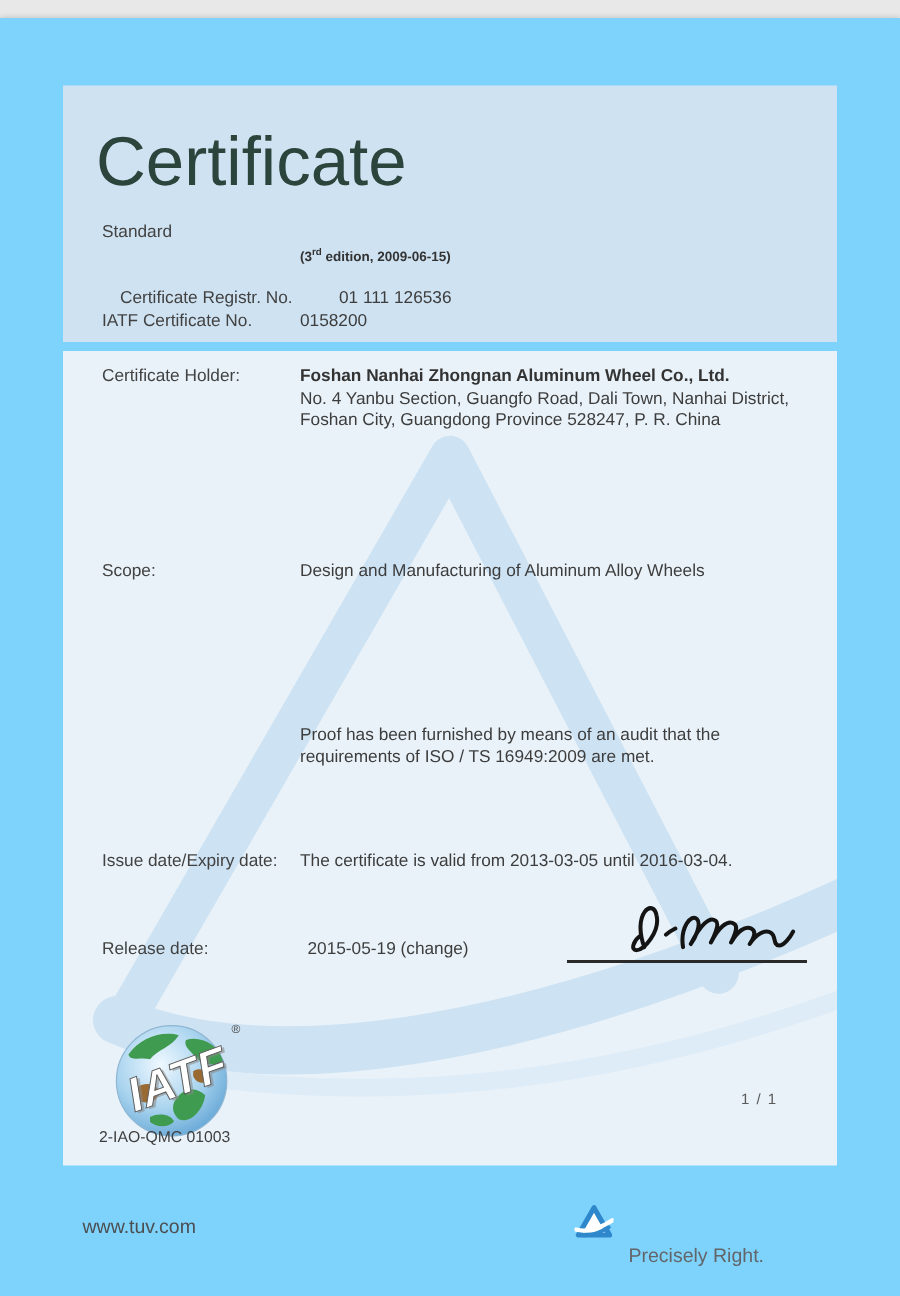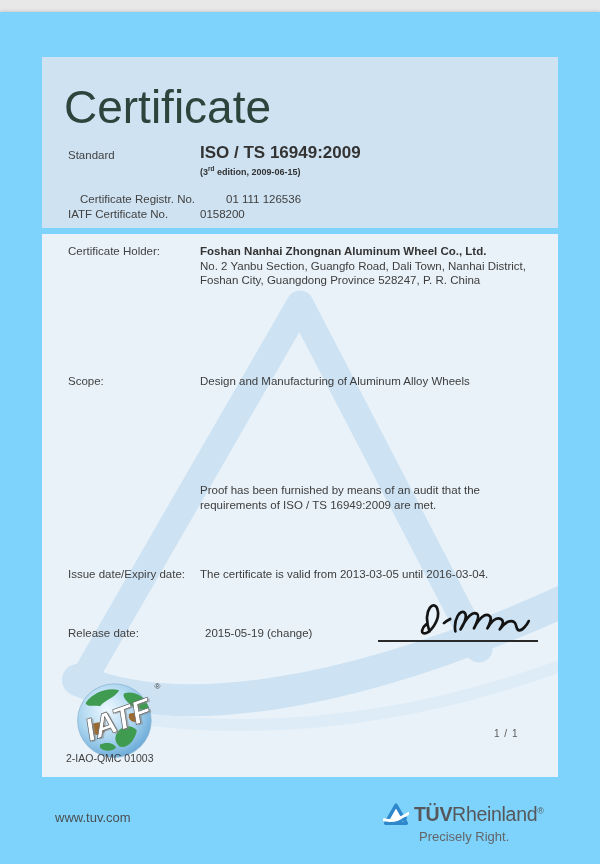--- a/index.html
+++ b/index.html
@@ -39,32 +39,31 @@
     <svg class="wm" width="516" height="543" viewBox="0 0 516 543">
       <path d="M 40 448 L 258 70 L 437 415" fill="none" stroke="#cde2f2" stroke-width="27" stroke-linejoin="round" stroke-linecap="round"></path>
       <path d="M 36 446 C 130 487 300 468 524 366" fill="none" stroke="#cde2f2" stroke-width="32" stroke-linecap="round"></path>
       <path d="M 70 481 C 230 506 380 483 524 430" fill="none" stroke="#dcebf7" stroke-width="12" stroke-linecap="round" opacity="0.85"></path>
     </svg>
   </div>
 
   <div class="abs title" style="left:64px;top:68px;">Certificate</div>
 
   <div class="abs lbl" style="left:68px;top:137px;">Standard</div>
-  <div class="abs std-val" style="left:200px;top:131px;">ISO / TS 16949:2009</div>
   <div class="abs std-ed" style="left:200px;top:153px;"><span>(3</span><sup>rd</sup><span> edition, 2009-06-15)</span></div>
 
   <div class="abs lbl" style="left:80px;top:181px;">Certificate Registr. No.</div>
   <div class="abs val" style="left:200px;top:181px;padding-left:26px;">01 111 126536</div>
   <div class="abs lbl" style="left:68px;top:196px;">IATF Certificate No.</div>
   <div class="abs val" style="left:200px;top:196px;">0158200</div>
 
   <div class="abs lbl" style="left:68px;top:233px;">Certificate Holder:</div>
   <div class="abs block" style="left:200px;top:232px;">
     <div class="val bold">Foshan Nanhai Zhongnan Aluminum Wheel Co., Ltd.</div>
-    <div class="val">No. 2 Yanbu Section, Guangfo Road, Dali Town, Nanhai District,</div>
+    <div class="val">No. 4 Yanbu Section, Guangfo Road, Dali Town, Nanhai District,</div>
     <div class="val">Foshan City, Guangdong Province 528247, P. R. China</div>
   </div>
 
   <div class="abs lbl" style="left:68px;top:363px;">Scope:</div>
   <div class="abs val" style="left:200px;top:363px;">Design and Manufacturing of Aluminum Alloy Wheels</div>
 
   <div class="abs block" style="left:200px;top:471px;">
     <div class="val">Proof has been furnished by means of an audit that the</div>
     <div class="val">requirements of ISO / TS 16949:2009 are met.</div>
   </div>
@@ -116,16 +115,15 @@
 
   <div class="abs pageno" style="left:494px;top:716px;">1 / 1</div>
 
   <div class="abs site" style="left:55px;top:798px;">www.tuv.com</div>
 
   <svg class="abs" style="left:383px;top:790px;" width="26" height="26" viewBox="0 0 100 96">
     <path d="M50 10 L10 80 L90 80 Z" fill="#ffffff" stroke="#2e88cb" stroke-width="13" stroke-linejoin="round"></path>
     <path d="M4 66 C 30 74 58 68 98 42" fill="none" stroke="#ffffff" stroke-width="11" stroke-linecap="round"></path>
     <path d="M14 79 C 36 85 60 78 88 60" fill="none" stroke="#2e88cb" stroke-width="10" stroke-linecap="round"></path>
   </svg>
-  <div class="abs brand" style="left:414px;top:791px;"><span class="b">TÜV</span><span>Rheinland</span><sup>®</sup></div>
   <div class="abs tagline" style="left:419px;top:817px;">Precisely Right.</div>
 
 </div>
 
 </body></html>

